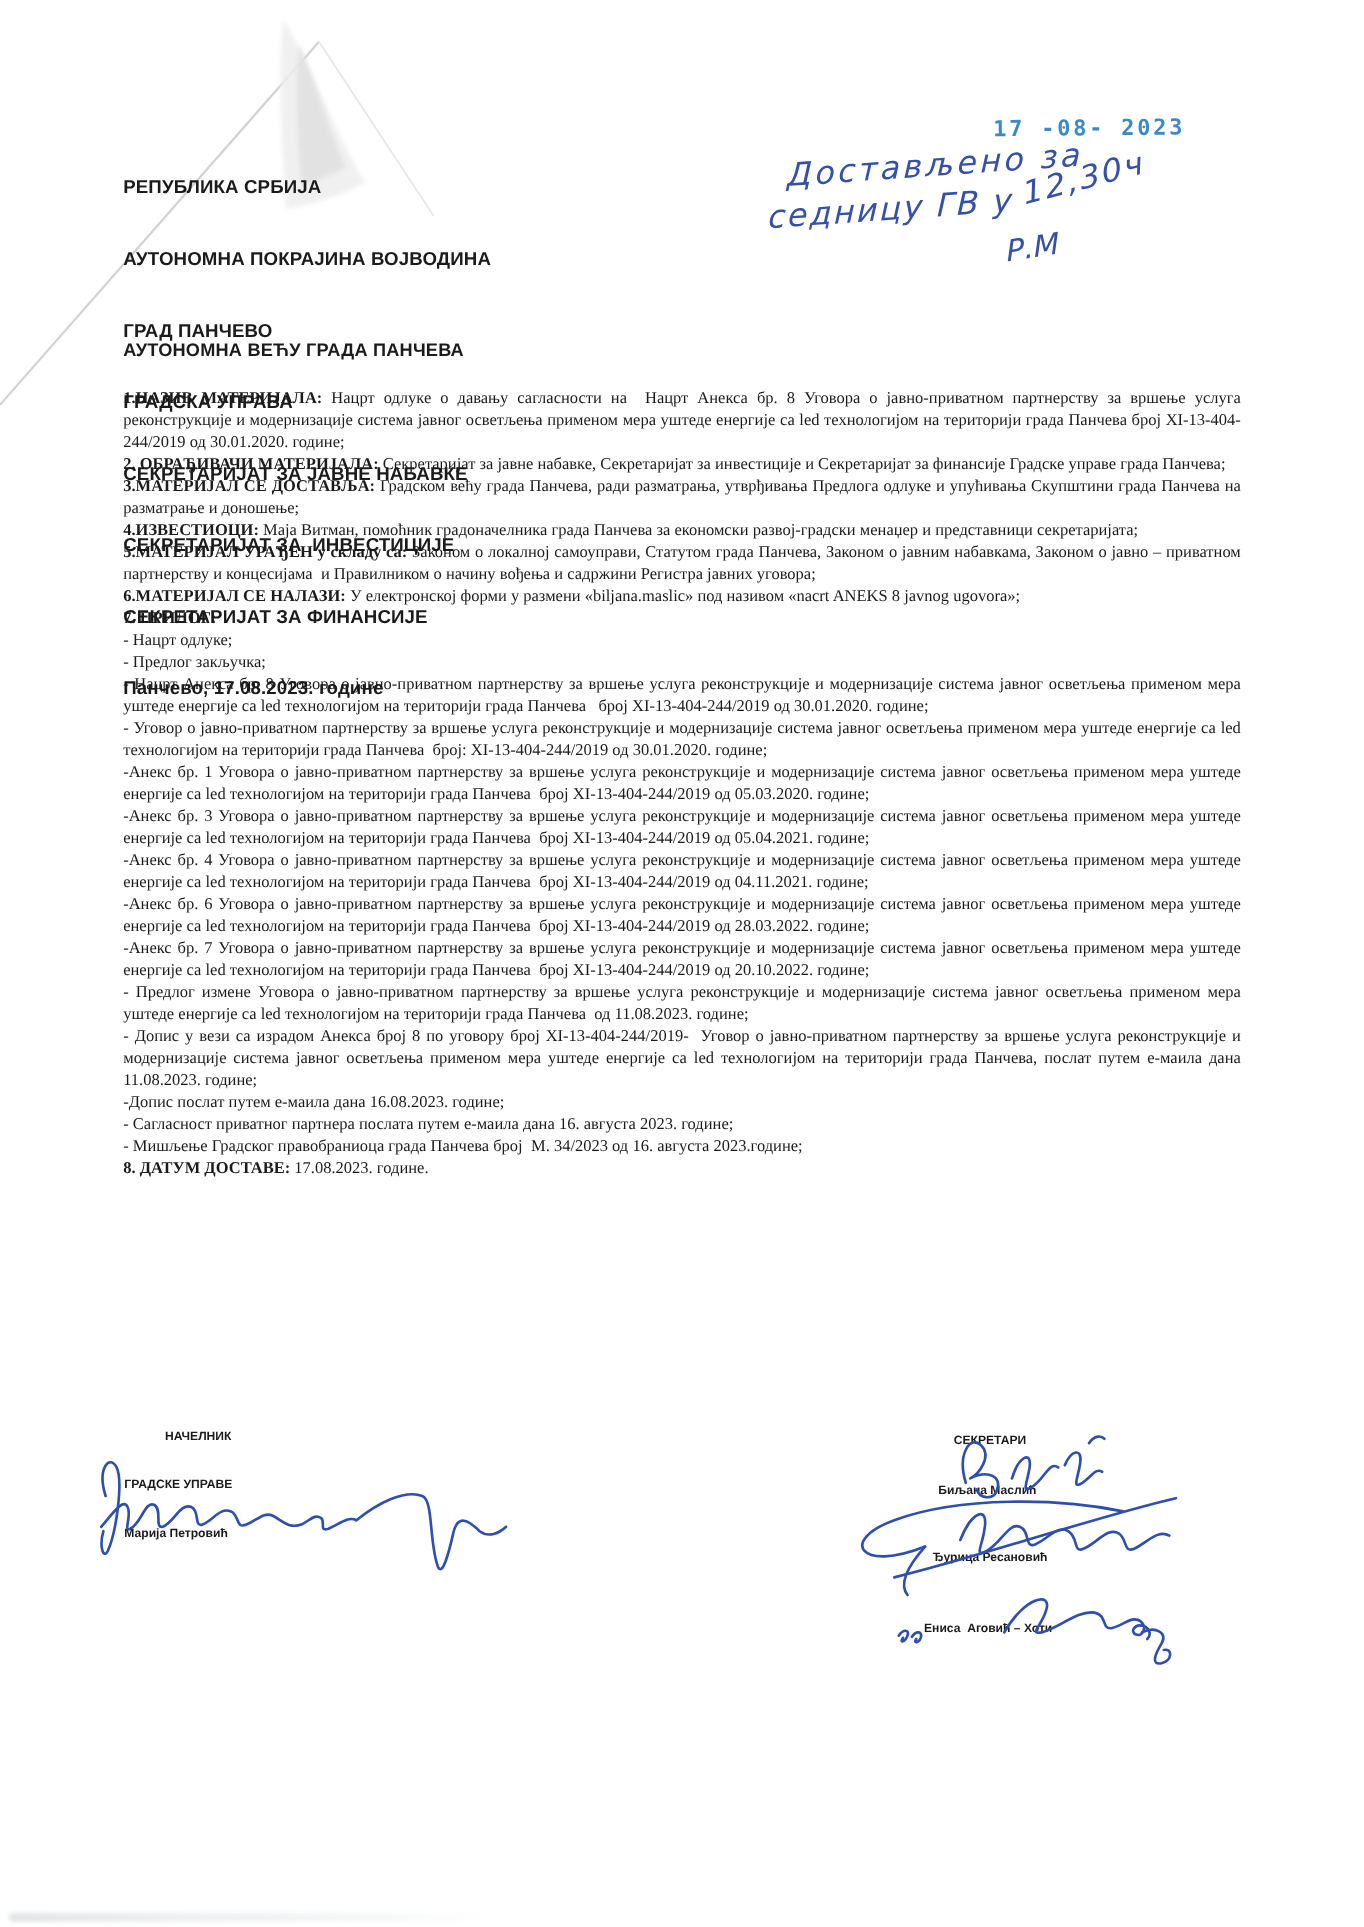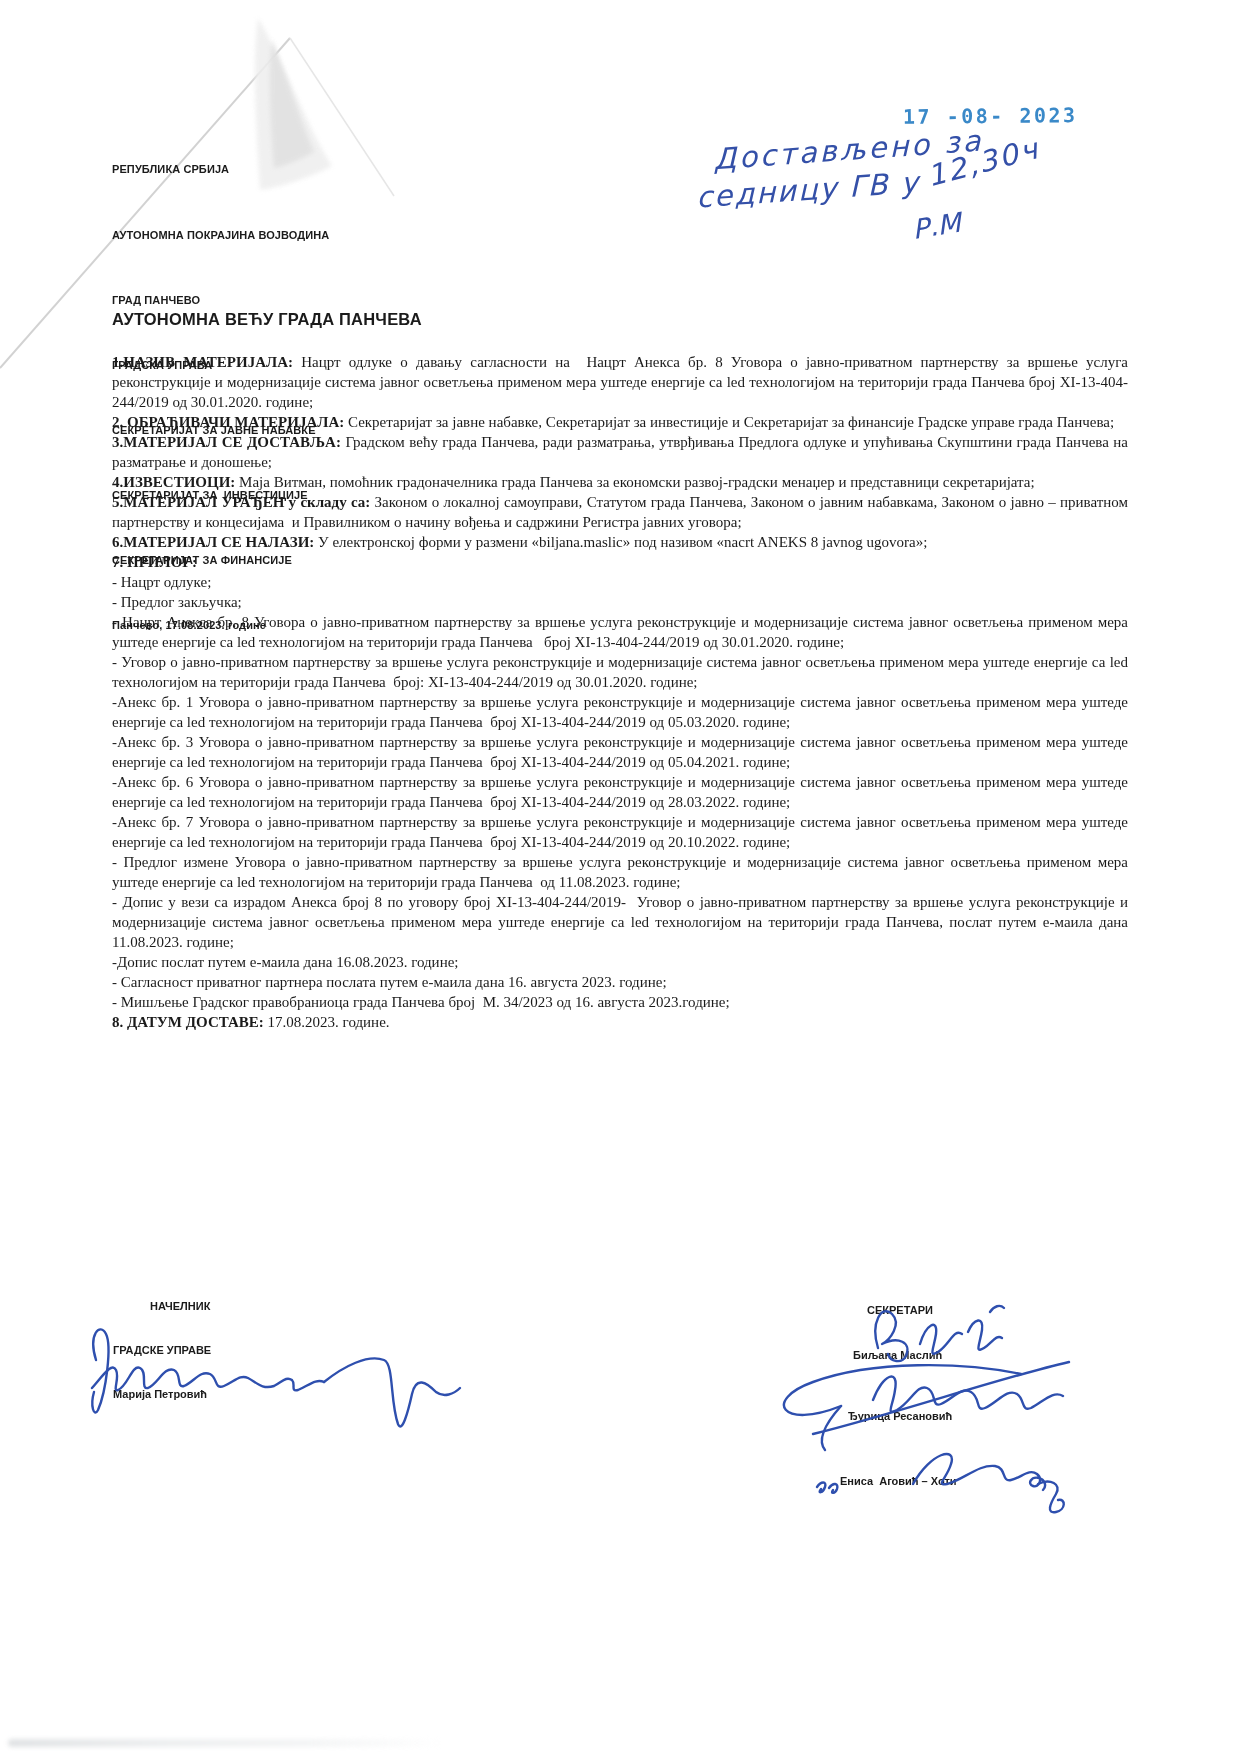--- a/index.html
+++ b/index.html
@@ -4,21 +4,21 @@
 <style>
   html,body { margin:0; padding:0; background:#888; }
   .page {
     position:relative; width:1240px; height:1752px; background:#ffffff;
     margin:0 auto; overflow:hidden;
     font-family:"Liberation Sans", sans-serif; color:#1b1b1b;
   }
   
   .letterhead {
     position:absolute; left:112px; top:116px;
-    font-weight:bold; font-size:11px; line-height:21.7px;
+    font-weight:bold; font-size:17px; line-height:21.7px;
     white-space:pre-wrap; letter-spacing:0.1px;
   }
   
   .stamp {
     position:absolute; left:903px; top:104px;
     color:#2a7fc4; font-weight:bold; font-size:20px; letter-spacing:2.5px;
     font-family:"DejaVu Sans Mono", monospace;
     transform:rotate(-0.5deg); opacity:0.92;
   }
   .hw {
@@ -95,20 +95,21 @@
     <p class="para"><span class="b">4.ИЗВЕСТИОЦИ:</span><span> Маја Витман, помоћник градоначелника града Панчева за економски развој-градски менаџер и представници секретаријата;</span></p>
     <p class="para"><span class="b">5.МАТЕРИЈАЛ УРАЂЕН у складу са:</span><span> Законом о локалној самоуправи, Статутом града Панчева, Законом о јавним набавкама, Законом о јавно – приватном партнерству и концесијама  и Правилником о начину вођења и садржини Регистра јавних уговора;</span></p>
     <p class="para"><span class="b">6.МАТЕРИЈАЛ СЕ НАЛАЗИ:</span><span> У електронској форми у размени «biljana.maslic» под називом «nacrt ANEKS 8 javnog ugovora»;</span></p>
     <p class="para"><span class="b">7. ПРИЛОГ:</span></p>
     <div class="att">- Нацрт одлуке;</div>
     <div class="att">- Предлог закључка;</div>
     <div class="att">- Нацрт Анекса бр. 8 Уговора о јавно-приватном партнерству за вршење услуга реконструкције и модернизације система јавног осветљења применом мера уштеде енергије са led технологијом на територији града Панчева   број XI-13-404-244/2019 од 30.01.2020. године;</div>
     <div class="att">- Уговор о јавно-приватном партнерству за вршење услуга реконструкције и модернизације система јавног осветљења применом мера уштеде енергије са led технологијом на територији града Панчева  број: XI-13-404-244/2019 од 30.01.2020. године;</div>
     <div class="att">-Анекс бр. 1 Уговора о јавно-приватном партнерству за вршење услуга реконструкције и модернизације система јавног осветљења применом мера уштеде енергије са led технологијом на територији града Панчева  број XI-13-404-244/2019 од 05.03.2020. године;</div>
     <div class="att">-Анекс бр. 3 Уговора о јавно-приватном партнерству за вршење услуга реконструкције и модернизације система јавног осветљења применом мера уштеде енергије са led технологијом на територији града Панчева  број XI-13-404-244/2019 од 05.04.2021. године;</div>
+    <div class="att">-Анекс бр. 4 Уговора о јавно-приватном партнерству за вршење услуга реконструкције и модернизације система јавног осветљења применом мера уштеде енергије са led технологијом на територији града Панчева  број XI-13-404-244/2019 од 04.11.2021. године;</div>
     <div class="att">-Анекс бр. 6 Уговора о јавно-приватном партнерству за вршење услуга реконструкције и модернизације система јавног осветљења применом мера уштеде енергије са led технологијом на територији града Панчева  број XI-13-404-244/2019 од 28.03.2022. године;</div>
     <div class="att">-Анекс бр. 7 Уговора о јавно-приватном партнерству за вршење услуга реконструкције и модернизације система јавног осветљења применом мера уштеде енергије са led технологијом на територији града Панчева  број XI-13-404-244/2019 од 20.10.2022. године;</div>
     <div class="att">- Предлог измене Уговора о јавно-приватном партнерству за вршење услуга реконструкције и модернизације система јавног осветљења применом мера уштеде енергије са led технологијом на територији града Панчева  од 11.08.2023. године;</div>
     <div class="att">- Допис у вези са израдом Анекса број 8 по уговору број XI-13-404-244/2019-  Уговор о јавно-приватном партнерству за вршење услуга реконструкције и модернизације система јавног осветљења применом мера уштеде енергије са led технологијом на територији града Панчева, послат путем е-маила дана 11.08.2023. године;</div>
     <div class="att">-Допис послат путем е-маила дана 16.08.2023. године;</div>
     <div class="att">- Сагласност приватног партнера послата путем е-маила дана 16. августа 2023. године;</div>
     <div class="att">- Мишљење Градског правобраниоца града Панчева број  М. 34/2023 од 16. августа 2023.године;</div>
     <p class="para datum"><span class="b">8. ДАТУМ ДОСТАВЕ:</span><span> 17.08.2023. године.</span></p>
   </div>
 

